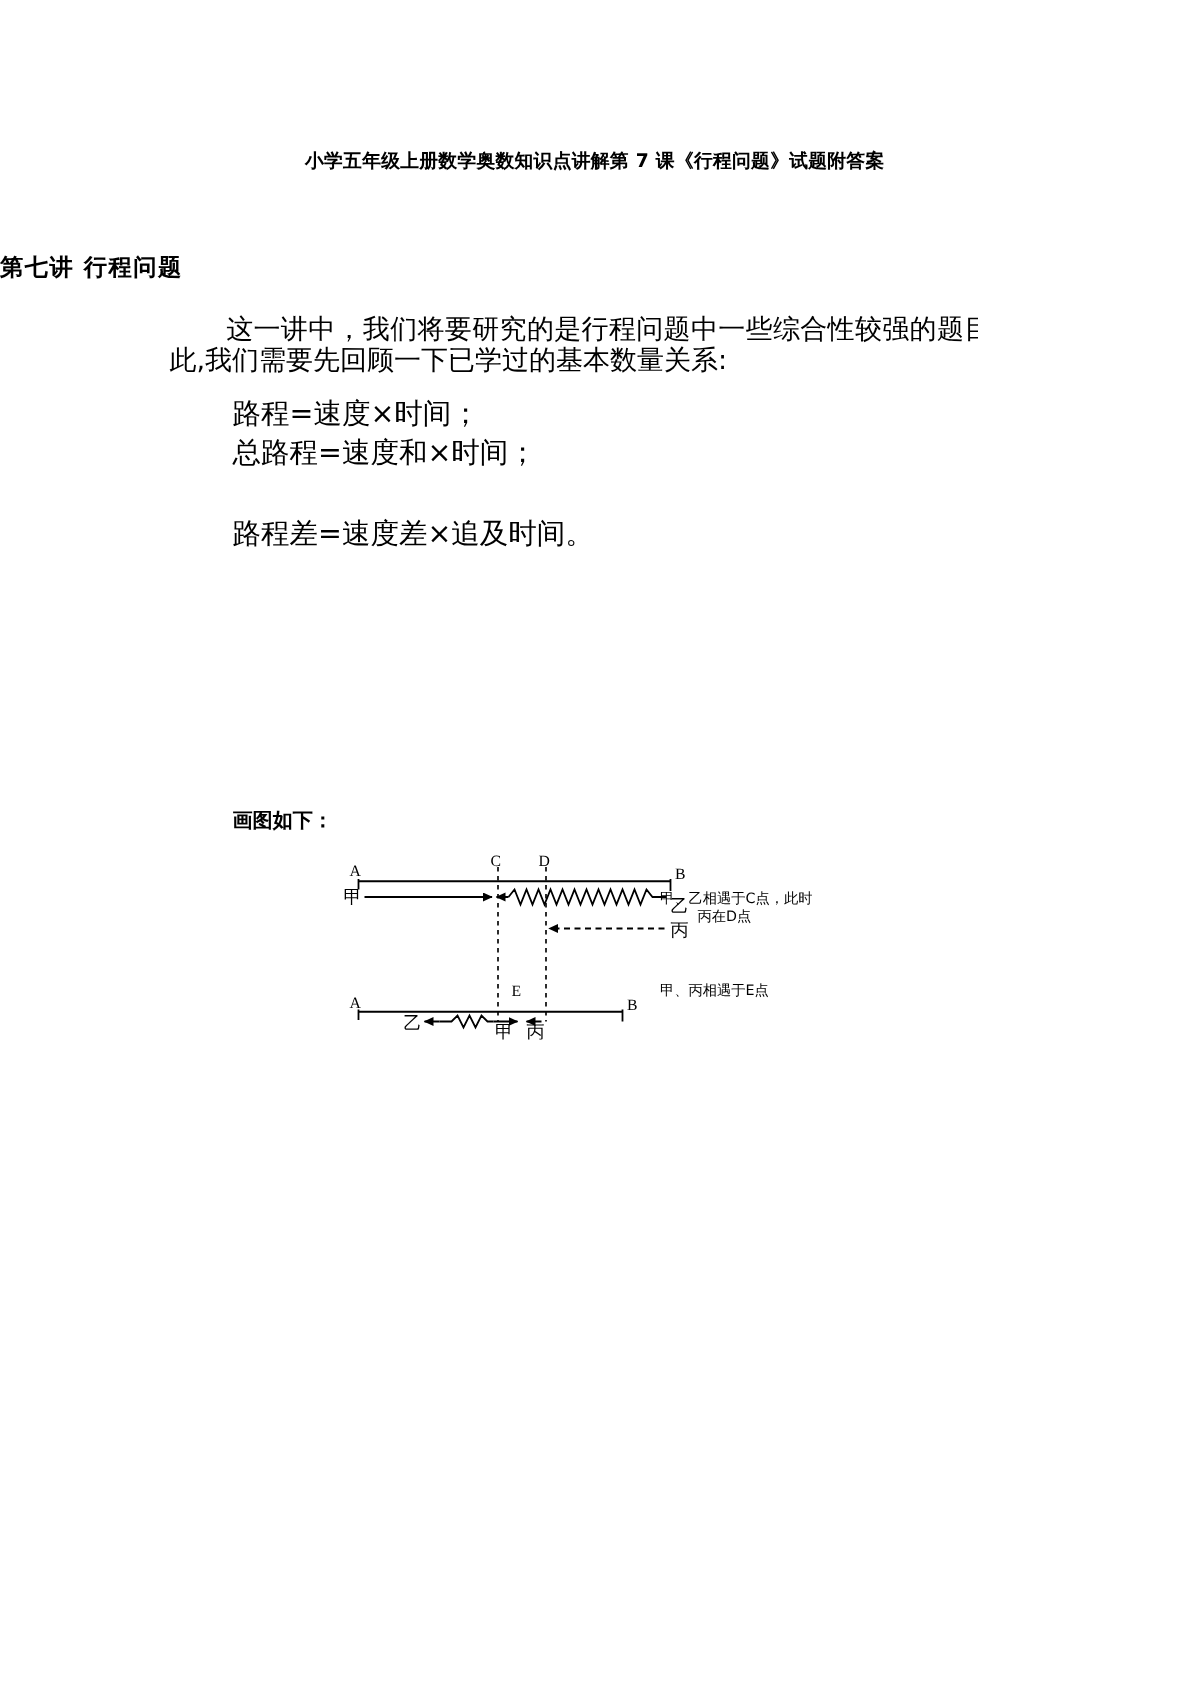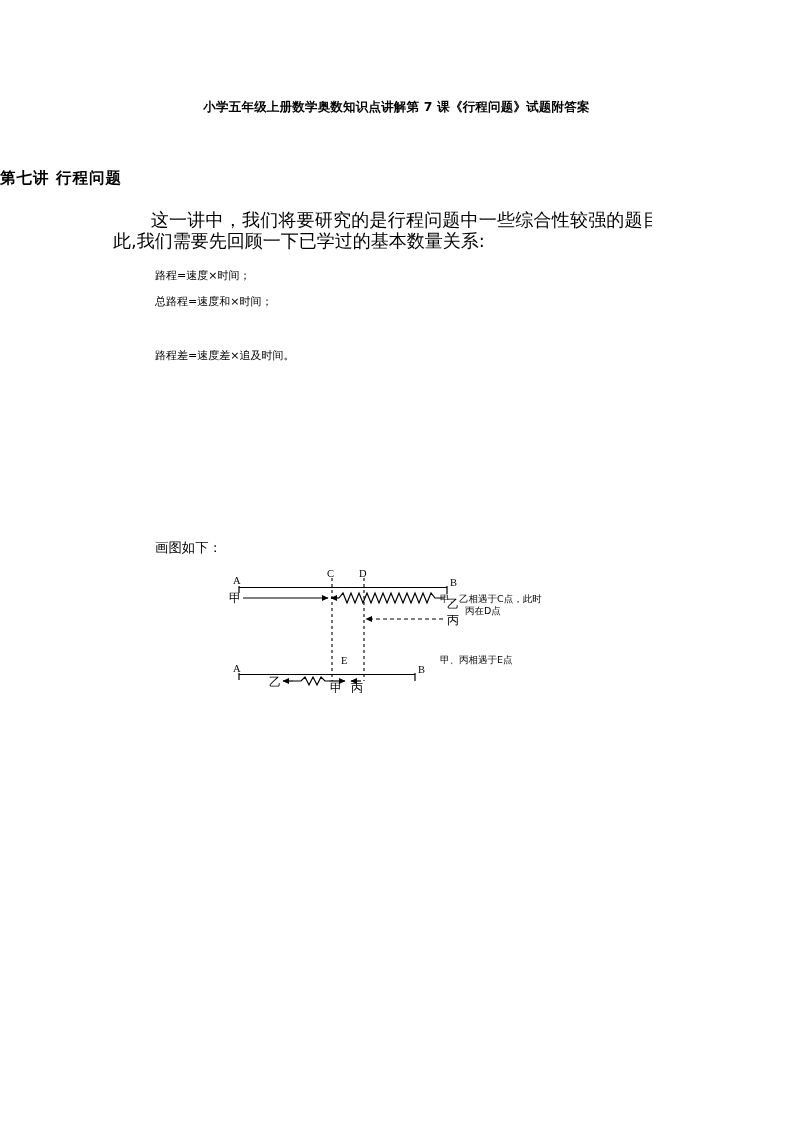--- a/index.html
+++ b/index.html
@@ -47,21 +47,21 @@
     font-size: 18px;
     line-height: 21px;
     text-align: justify;
     text-justify: inter-ideograph;
   }
   .indent2 { text-indent: 2.1em; }
 
   .formula {
     position: absolute;
     left: 155px;
-    font-size: 11px;
+    font-size: 19px;
     line-height: 20px;
     white-space: nowrap;
   }
 
   .example {
     position: absolute;
     left: 113px;
     width: 573px;
     font-size: 13.6px;
     line-height: 21.5px;
@@ -74,20 +74,21 @@
   }
   .example .tag .num { font-size: 12.6px; }
   .example .sp { display: inline-block; width: 9px; }
 
   .subcaption {
     position: absolute;
     left: 155px;
     font-size: 13.4px;
     line-height: 20px;
     white-space: nowrap;
+    font-weight: bold;
   }
 
   
   .diagram {
     position: absolute;
     left: 225px;
     top: 568px;
     width: 350px;
     height: 125px;
   }

